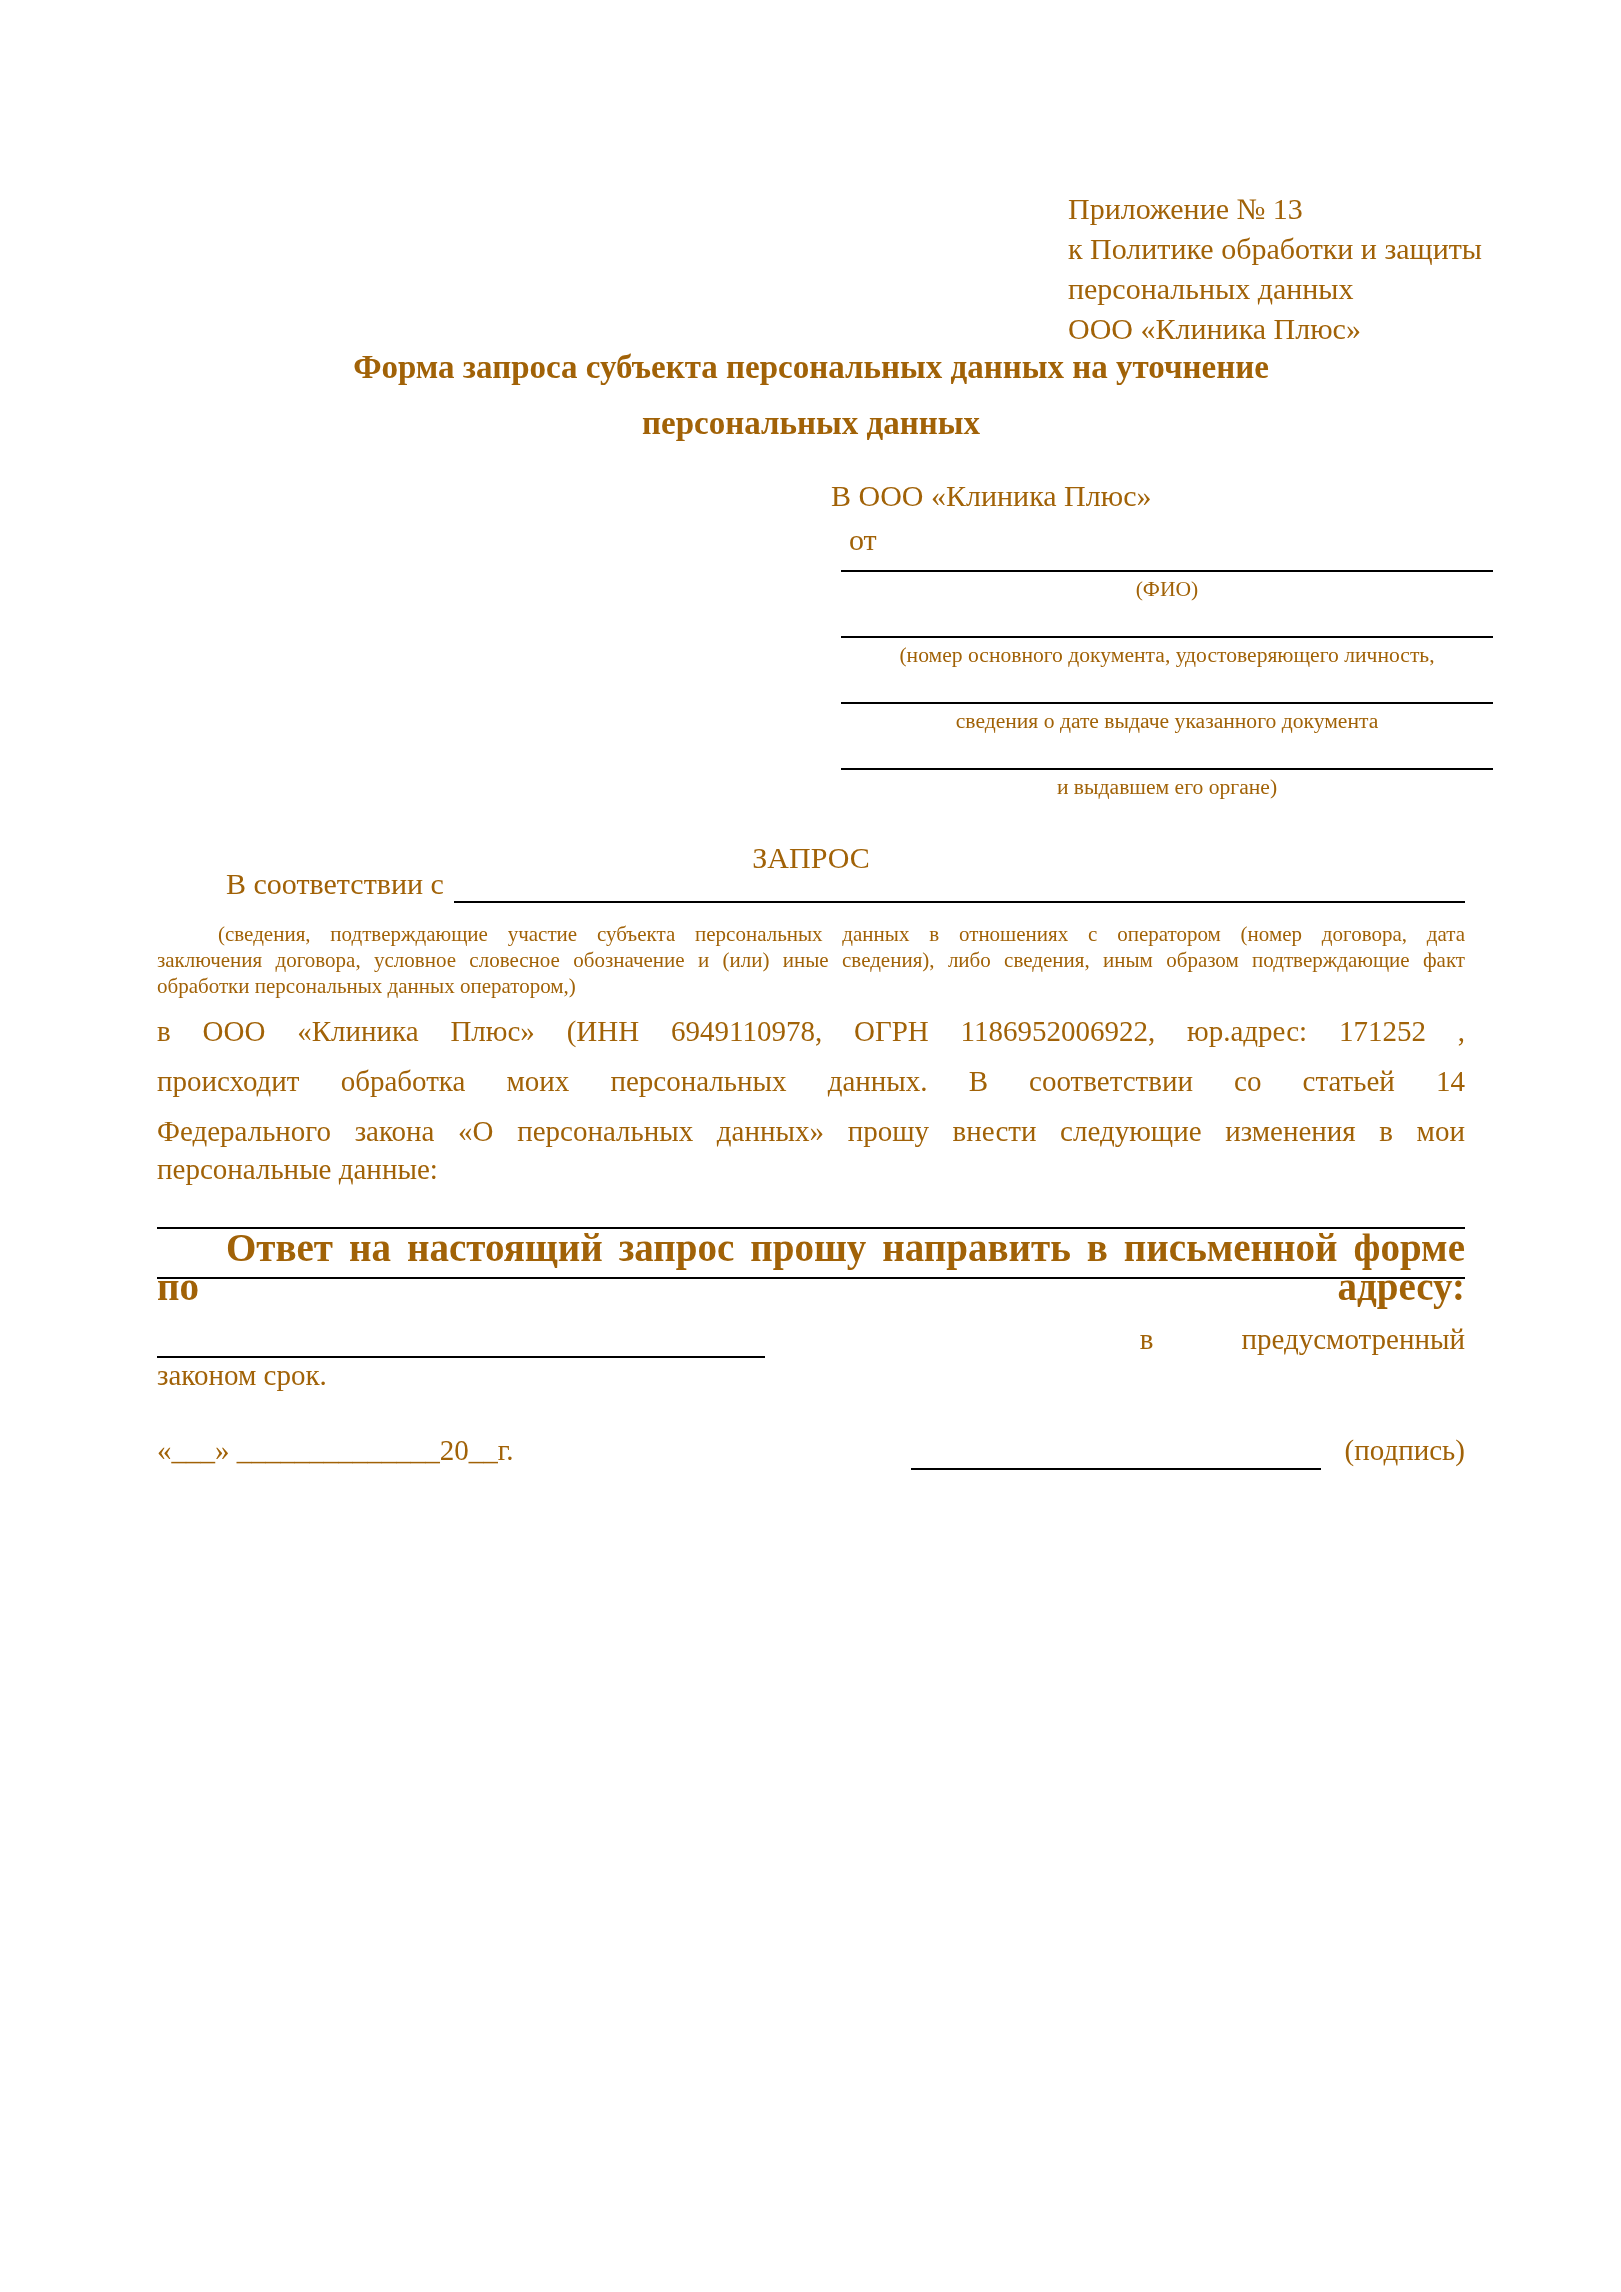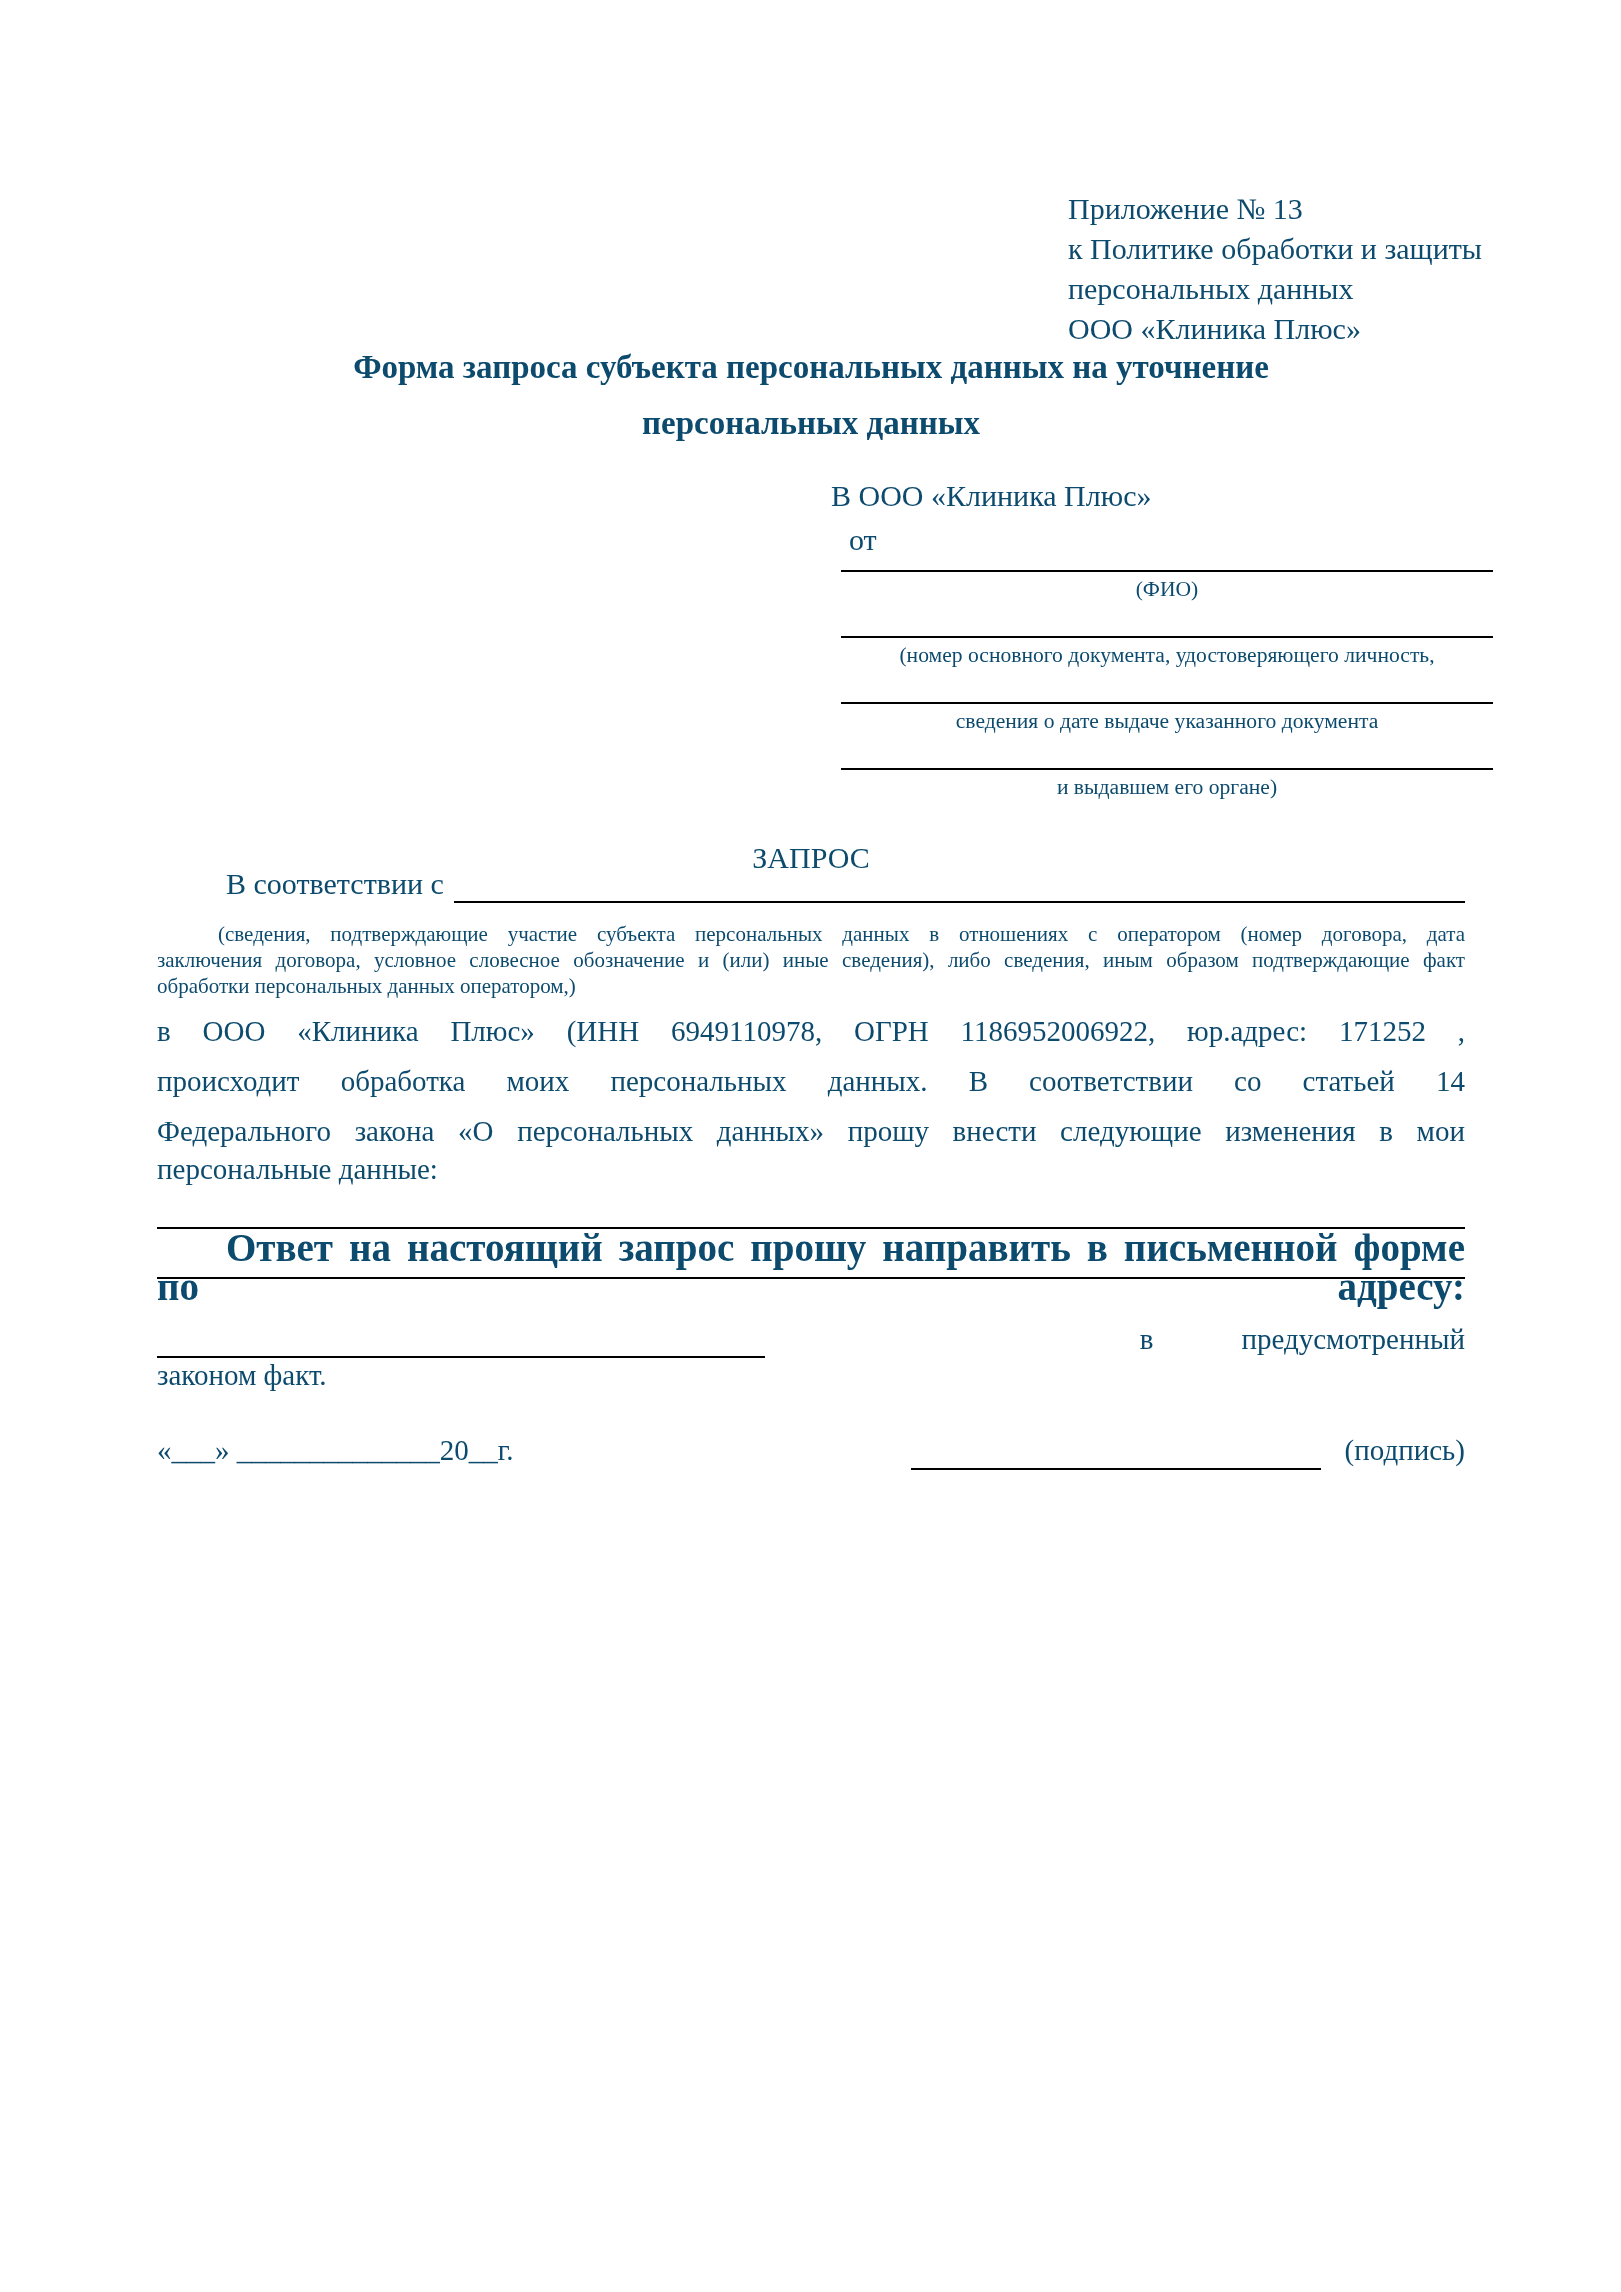--- a/index.html
+++ b/index.html
@@ -1,21 +1,21 @@
 <!DOCTYPE html>
 <html><head>
 <meta charset="utf-8">
 <style>
   html,body { margin:0; padding:0; background:#888; }
   .page {
     position:relative;
     width:1621px; height:2293px;
     margin:0 auto;
     background:#ffffff;
-    color:#0c4a6e;
+    color:#a16207;
     font-family:"Liberation Serif","DejaVu Serif",serif;
     overflow:hidden;
   }
   .abs { position:absolute; }
 
   
   .appendix { left:1068px; top:189px; width:451px; font-size:30px; line-height:40px; text-align:left; }
 
   
   .title { left:157px; top:339px; width:1308px; text-align:center; font-weight:bold; font-size:33px; line-height:56px; }
@@ -114,21 +114,21 @@
   <div class="abs blank2"></div>
 
   <div class="abs reply-first">Ответ на настоящий запрос прошу направить в письменной форме по адресу:</div>
 
   <div class="abs reply-row">
     <span class="reply-line"></span>
     <span class="reply-v">в</span>
     <span class="reply-pred">предусмотренный</span>
   </div>
 
-  <div class="abs reply-tail">законом факт.</div>
+  <div class="abs reply-tail">законом срок.</div>
 
   <div class="abs sign-row">
     <span class="date-text">«___» ______________20__г.</span>
     <span class="sign-group">
       <span class="sign-line"></span>
       <span class="sign-caption">(подпись)</span>
     </span>
   </div>
 
 </div>

